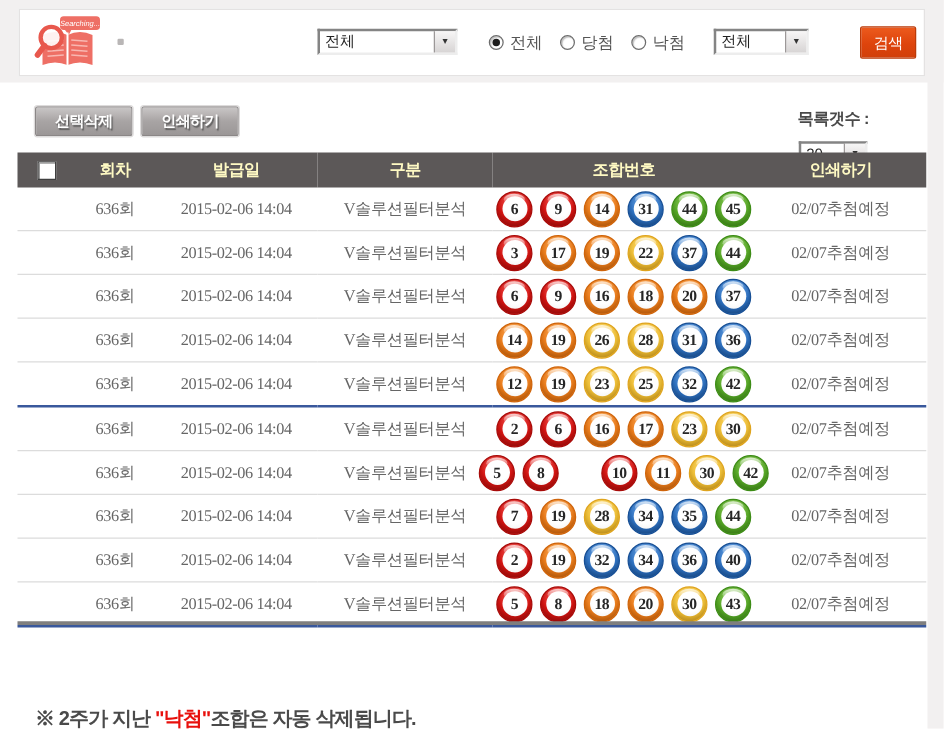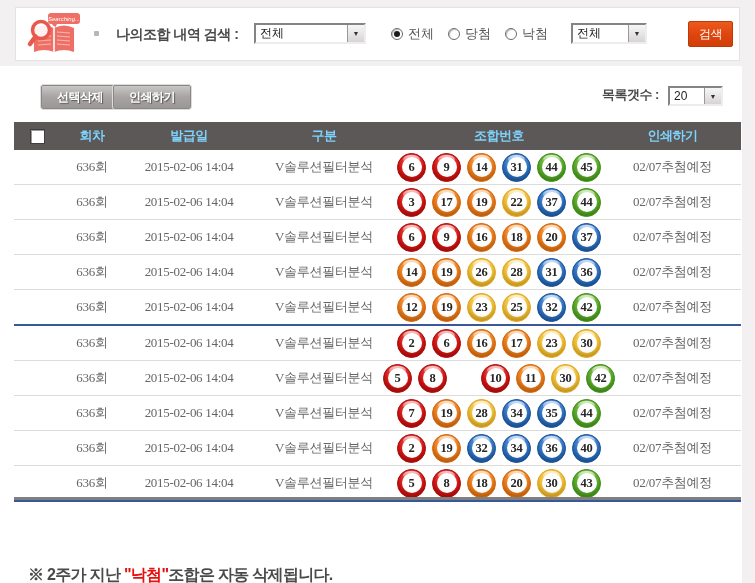--- a/index.html
+++ b/index.html
@@ -36,28 +36,28 @@
   .search-btn{position:absolute;left:672px;top:13px;width:43px;height:24px;
     background:linear-gradient(#ec5a1d,#de440c 55%,#d13f0a);border:1px solid #bb3a08;border-radius:2px;
     color:#fff;font-size:12px;font-weight:normal;display:flex;align-items:center;justify-content:center;letter-spacing:-0.5px;cursor:pointer;}
 
   
   .gray-btn{position:absolute;top:85px;width:76px;height:22px;
     background:linear-gradient(#c9c6c6,#a8a4a4 50%,#9b9797);
     border:1px solid #8b8787;border-radius:2px;outline:1px solid #dddbdb;
     color:#fff;font-size:12px;font-weight:bold;text-shadow:1px 1px 1px rgba(80,80,80,.9);
     display:flex;align-items:center;justify-content:center;letter-spacing:-0.5px;cursor:pointer;}
-  .btn-delete{left:41px;text-align:center;}
+  .btn-delete{left:28px;text-align:center;}
   .btn-print{left:113px;}
-  .list-count{position:absolute;left:602px;top:86px;display:flex;align-items:flex-start;gap:9px;}
+  .list-count{position:absolute;left:638px;top:86px;display:flex;align-items:center;gap:9px;flex-direction:column;}
   .list-count-label{font-size:13px;font-weight:bold;color:#4a4a4a;letter-spacing:-0.5px;}
 
   
   .grid{position:absolute;left:14px;top:122px;width:727px;border-collapse:collapse;table-layout:fixed;}
-  .grid th{background:#5c5858;color:#7dd3fc;font-size:13px;font-weight:bold;height:28px;
+  .grid th{background:#5c5858;color:#fef9c3;font-size:13px;font-weight:bold;height:28px;
     text-align:center;letter-spacing:-0.5px;padding:0;}
   .grid td{height:34px;text-align:center;font-size:13px;color:#666;
     border-bottom:1px solid #dcdcdc;padding:0;letter-spacing:-0.3px;font-family:Liberation Serif, serif;}
   .grid tr.group-end td{border-bottom:2px solid #39589c;}
   .header-checkbox{display:inline-block;width:13px;height:13px;background:#fff;
     border:1px solid #3f3f3f;box-shadow:inset 1px 1px 0 #9a9a9a;vertical-align:middle;cursor:pointer;}
   .table-bottom-bar{position:absolute;left:14px;top:497px;width:727px;height:3px;background:#7f7f7f;}
 
   .balls{display:flex;justify-content:center;align-items:center;gap:6px;}
   .ball{width:29px;height:29px;border-radius:50%;position:relative;flex:0 0 auto;
@@ -97,21 +97,20 @@
       <line x1="31" y1="20" x2="44" y2="21" stroke="#f8b7b1" stroke-width="1.2"></line>
       <line x1="31" y1="24" x2="44" y2="25" stroke="#f8b7b1" stroke-width="1.2"></line>
       <line x1="31" y1="28" x2="44" y2="29" stroke="#f8b7b1" stroke-width="1.2"></line>
       <line x1="31" y1="32" x2="44" y2="33" stroke="#f8b7b1" stroke-width="1.2"></line>
 
       <circle cx="15" cy="18" r="8.5" fill="#ffffff" fill-opacity="0.9" stroke="#e8584d" stroke-width="3.5"></circle>
       <line x1="9.5" y1="24.5" x2="4" y2="32" stroke="#e8584d" stroke-width="4.5" stroke-linecap="round"></line>
     </svg>
   </div>
   <div class="bullet"></div>
-  <div class="search-label">나의조합 내역 검색 :</div>
 
   <div class="select select-round">
     <span class="select-value">전체</span>
     <span class="select-arrow">▼</span>
   </div>
 
   <div class="radio-group">
     <label class="radio-item">
       <span class="radio checked"></span>
       <span>전체</span>

